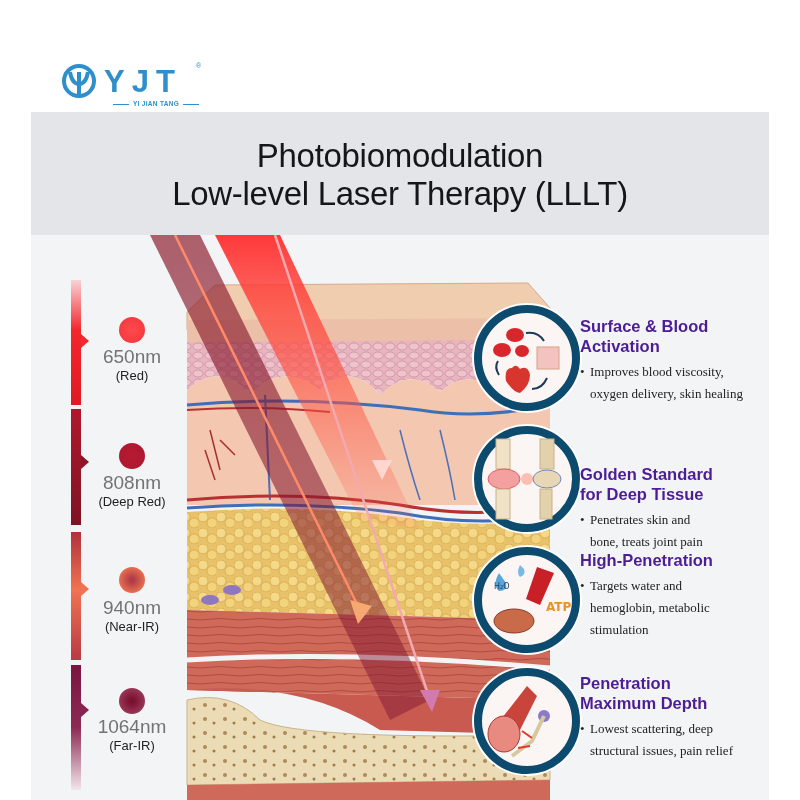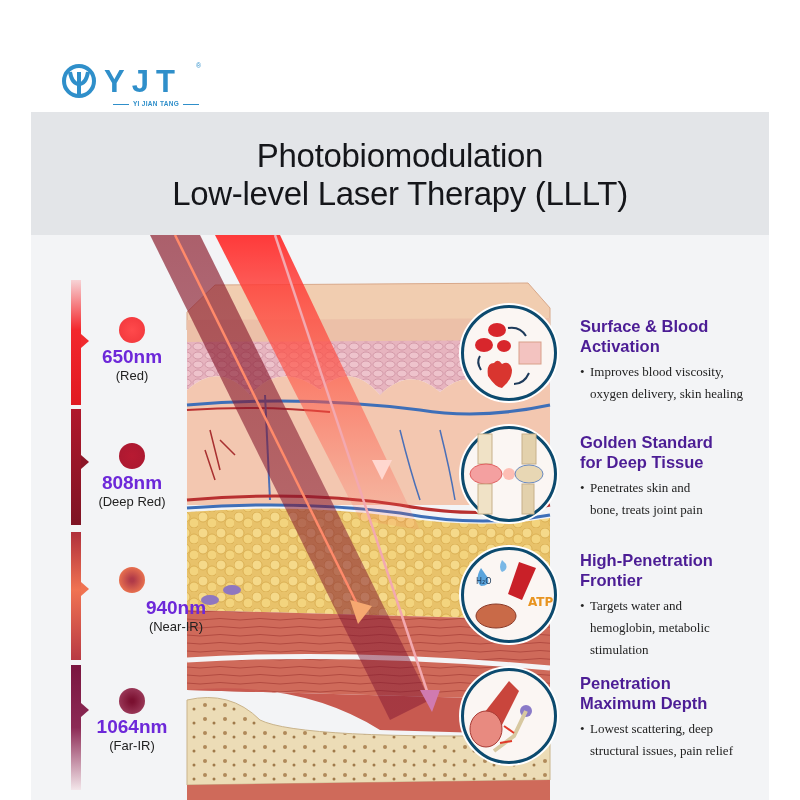--- a/index.html
+++ b/index.html
@@ -14,29 +14,29 @@
   .logo-sub:before,.logo-sub:after{content:"";display:inline-block;width:16px;height:1px;background:#2f8fca;vertical-align:middle;margin:0 4px;}
   
   .panel{left:31px;top:112px;width:738px;height:688px;background:#f3f4f6;}
   .header{left:31px;top:112px;width:738px;height:123px;background:#e3e5e8;}
   .title{left:31px;top:137px;width:738px;text-align:center;font-size:33px;line-height:38px;color:#15161a;font-weight:500;letter-spacing:-0.3px;}
   
   .seg{left:71px;width:10px;}
   .notch{left:81px;width:0;height:0;border-top:7px solid transparent;border-bottom:7px solid transparent;border-left:8px solid;}
   .dot{width:26px;height:26px;border-radius:50%;left:119px;}
   .wl{left:82px;width:100px;text-align:center;}
-  .wl-nm{font-size:19px;font-weight:bold;color:#6d28d9;line-height:22px;}
+  .wl-nm{font-size:19px;font-weight:normal;color:#737373;line-height:22px;}
   .wl-name{font-size:13px;color:#222;line-height:16px;}
   
   .info{left:580px;width:185px;}
   .info-title{font-size:16.5px;font-weight:bold;color:#4c1d95;line-height:20px;}
   .info-bullet{margin-top:5px;font-size:13px;color:#222;line-height:22px;padding-left:10px;position:relative;font-family:Liberation Serif, serif;}
   .info-bullet:before{content:"•";position:absolute;left:0;top:0;}
   
-  .circ{width:90px;height:90px;border-radius:50%;border:3px solid #0c4a6e;background:#fbf6f3;left:461px;box-shadow:0 0 0 2px #fff;}
+  .circ{width:90px;height:90px;border-radius:50%;border:8px solid #0c4a6e;background:#fbf6f3;left:474px;box-shadow:0 0 0 2px #fff;}
 </style>
 </head>
 <body>
 
 <div class="abs logo">
   <svg class="abs logo-mark" viewBox="0 0 34 34">
     <circle cx="17" cy="17" r="15" fill="none" stroke="#2f8fca" stroke-width="4"></circle>
     <path d="M8 8 Q10 20 17 20 Q24 20 26 8" fill="none" stroke="#2f8fca" stroke-width="4"></path>
     <rect x="15" y="8" width="4" height="22" fill="#2f8fca"></rect>
   </svg>
@@ -135,21 +135,21 @@
   <div class="wl-name">(Red)</div>
 </div>
 
 <div class="abs dot" style="top:443px;background:radial-gradient(circle,#b81a32,#a81830);"></div>
 <div class="abs wl" style="top:472px;">
   <div class="wl-nm">808nm</div>
   <div class="wl-name">(Deep Red)</div>
 </div>
 
 <div class="abs dot" style="top:567px;background:radial-gradient(circle,#b03a48 10%,#f07850 80%);"></div>
-<div class="abs wl" style="top:597px;margin-left:44px;">
+<div class="abs wl" style="top:597px;">
   <div class="wl-nm">940nm</div>
   <div class="wl-name">(Near-IR)</div>
 </div>
 
 <div class="abs dot" style="top:688px;background:radial-gradient(circle,#7a1030 10%,#a04060 85%);"></div>
 <div class="abs wl" style="top:716px;">
   <div class="wl-nm">1064nm</div>
   <div class="wl-name">(Far-IR)</div>
 </div>
 
@@ -196,31 +196,30 @@
   </svg>
 </div>
 
 <div class="abs info" style="top:316px;">
   <div class="info-title">
     <div>Surface &amp; Blood</div>
     <div>Activation</div>
   </div>
   <div class="info-bullet">Improves blood viscosity, oxygen delivery, skin healing</div>
 </div>
-<div class="abs info" style="top:432px;">
+<div class="abs info" style="top:464px;">
   <div class="info-title">
     <div>Golden Standard</div>
     <div>for Deep Tissue</div>
   </div>
   <div class="info-bullet" style="width:130px;">Penetrates skin and bone, treats joint pain</div>
 </div>
 <div class="abs info" style="top:550px;">
   <div class="info-title">
     <div>High-Penetration</div>
-    <div>Frontier</div>
   </div>
   <div class="info-bullet" style="width:140px;">Targets water and hemoglobin, metabolic stimulation</div>
 </div>
 <div class="abs info" style="top:673px;">
   <div class="info-title">
     <div>Penetration</div>
     <div>Maximum Depth</div>
   </div>
   <div class="info-bullet" style="width:155px;">Lowest scattering, deep structural issues, pain relief</div>
 </div>

